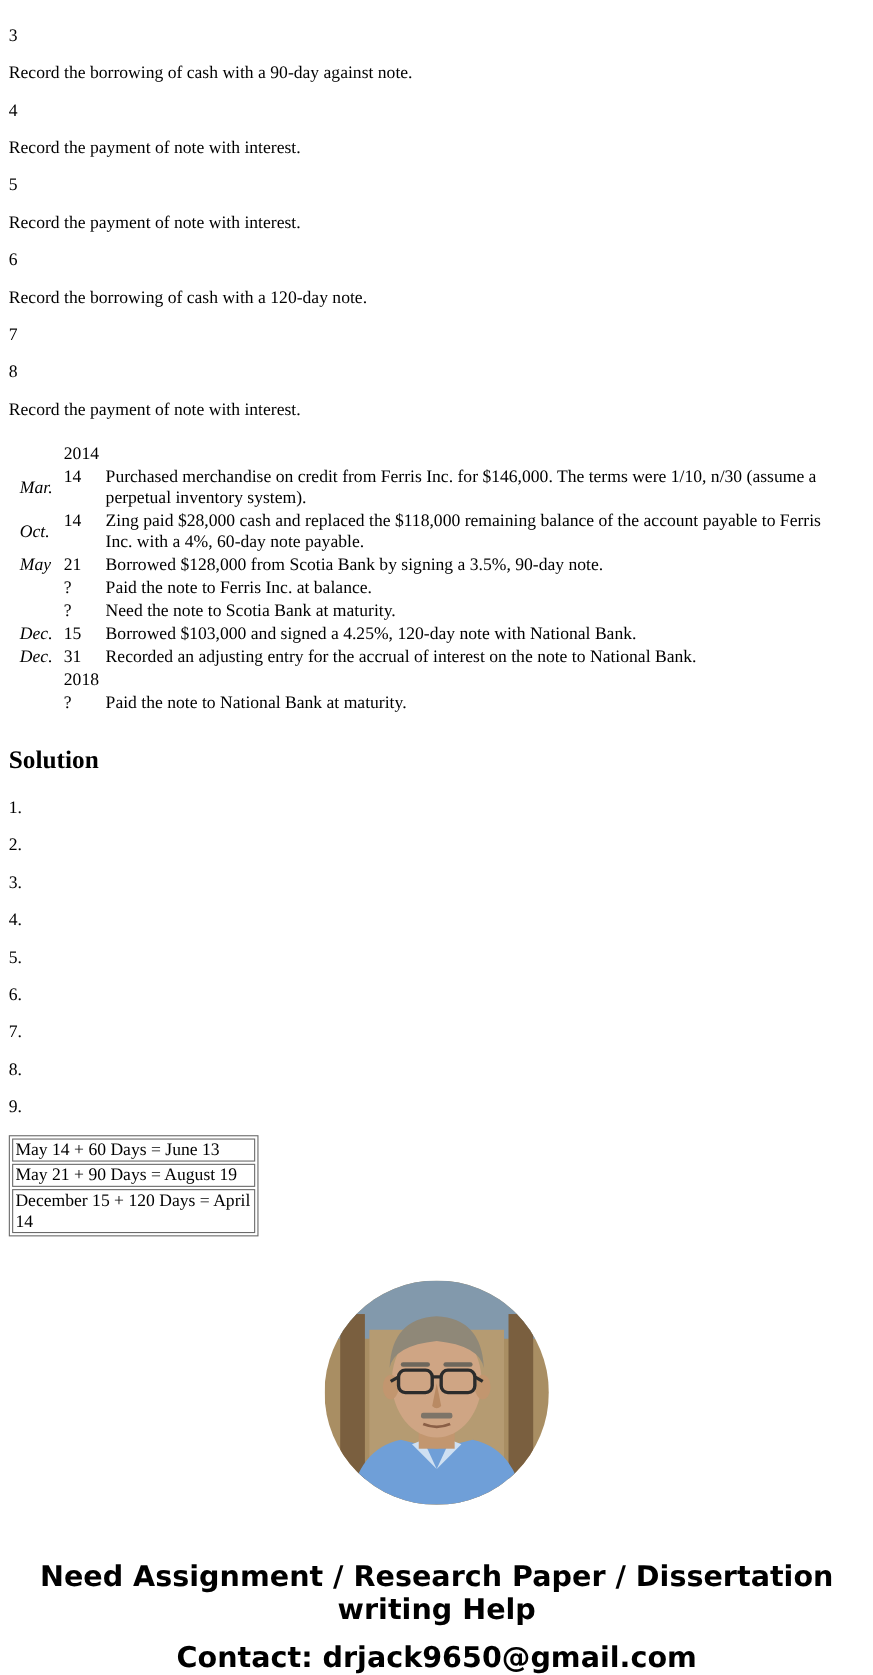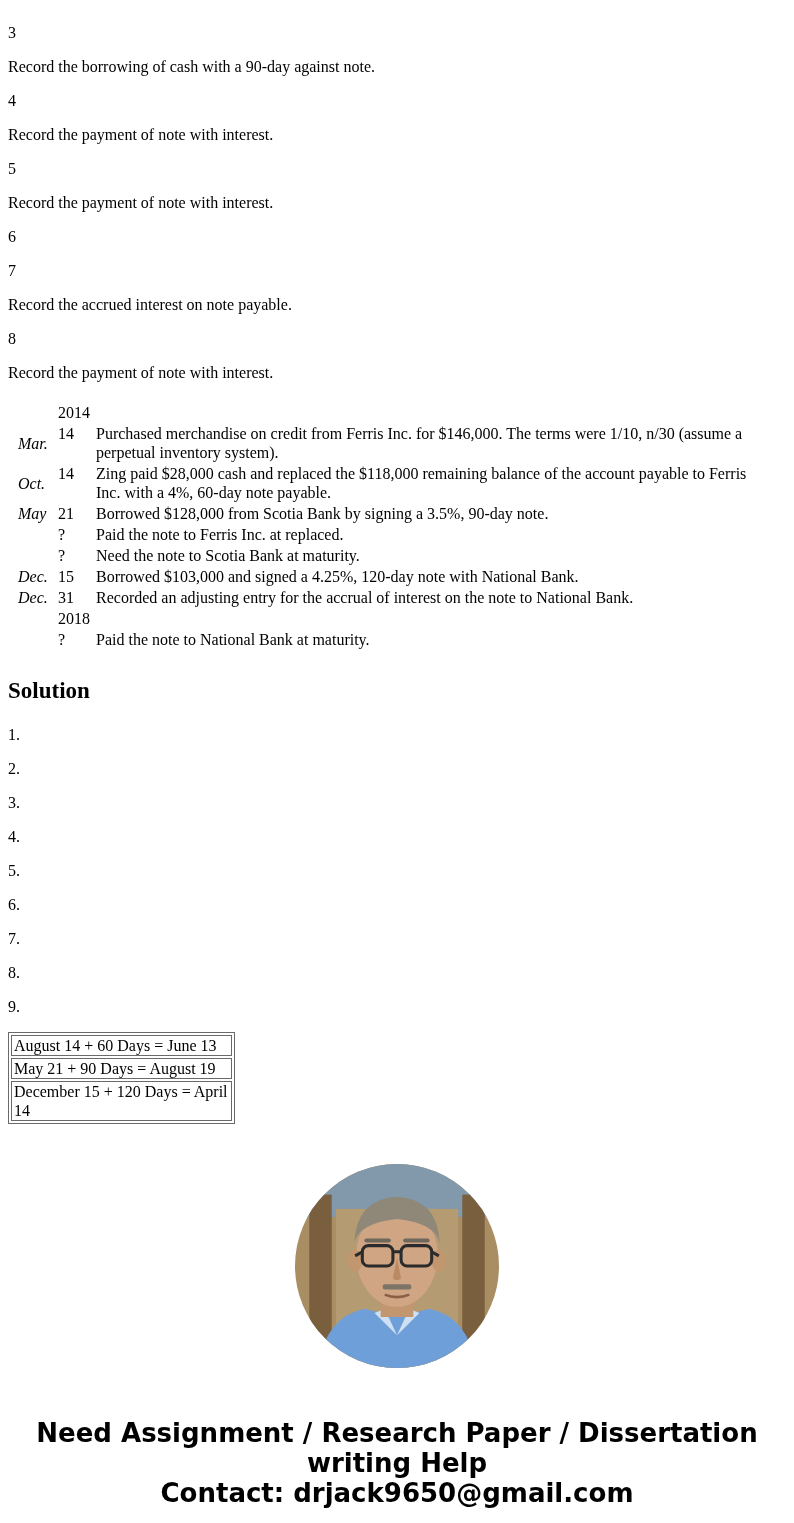--- a/index.html
+++ b/index.html
@@ -80,37 +80,37 @@
   
   .footer {
     margin-top: 46px;
     text-align: center;
     font-family: "DejaVu Sans", sans-serif;
     font-weight: bold;
     font-size: 26px;
     line-height: 30px;
     color: #000000;
   }
-  .footer .line { max-width: 760px; margin: 0 auto; }
+  .footer .line { max-width: 760px; margin: 13px auto; }
 </style>
 </head>
 <body>
 
 <div class="page">
 
   <section>
     <p class="instr-num">3</p>
     <p class="instr-text">Record the borrowing of cash with a 90-day against note.</p>
     <p class="instr-num">4</p>
     <p class="instr-text">Record the payment of note with interest.</p>
     <p class="instr-num">5</p>
     <p class="instr-text">Record the payment of note with interest.</p>
     <p class="instr-num">6</p>
+    <p class="instr-text">Record the borrowing of cash with a 120-day note.</p>
     <p class="instr-num">7</p>
-    <p class="instr-text">Record the accrued interest on note payable.</p>
     <p class="instr-num">8</p>
     <p class="instr-text">Record the payment of note with interest.</p>
   </section>
 
   <table class="tx">
     <tbody>
       <tr>
         <td class="month"></td>
         <td class="day">2014</td>
         <td class="desc"></td>
@@ -126,21 +126,21 @@
         <td class="desc">Zing paid $28,000 cash and replaced the $118,000 remaining balance of the account payable to Ferris Inc. with a 4%, 60-day note payable.</td>
       </tr>
       <tr>
         <td class="month">May</td>
         <td class="day">21</td>
         <td class="desc">Borrowed $128,000 from Scotia Bank by signing a 3.5%, 90-day note.</td>
       </tr>
       <tr>
         <td class="month"></td>
         <td class="day">?</td>
-        <td class="desc">Paid the note to Ferris Inc. at replaced.</td>
+        <td class="desc">Paid the note to Ferris Inc. at balance.</td>
       </tr>
       <tr>
         <td class="month"></td>
         <td class="day">?</td>
         <td class="desc">Need the note to Scotia Bank at maturity.</td>
       </tr>
       <tr>
         <td class="month">Dec.</td>
         <td class="day">15</td>
         <td class="desc">Borrowed $103,000 and signed a 4.25%, 120-day note with National Bank.</td>
@@ -172,21 +172,21 @@
     <p class="solution-item">5.</p>
     <p class="solution-item">6.</p>
     <p class="solution-item">7.</p>
     <p class="solution-item">8.</p>
     <p class="solution-item">9.</p>
   </section>
 
   <table class="maturity">
     <tbody>
       <tr>
-        <td>August 14 + 60 Days = June 13</td>
+        <td>May 14 + 60 Days = June 13</td>
       </tr>
       <tr>
         <td>May 21 + 90 Days = August 19</td>
       </tr>
       <tr>
         <td>December 15 + 120 Days = April 14</td>
       </tr>
     </tbody>
   </table>
 

